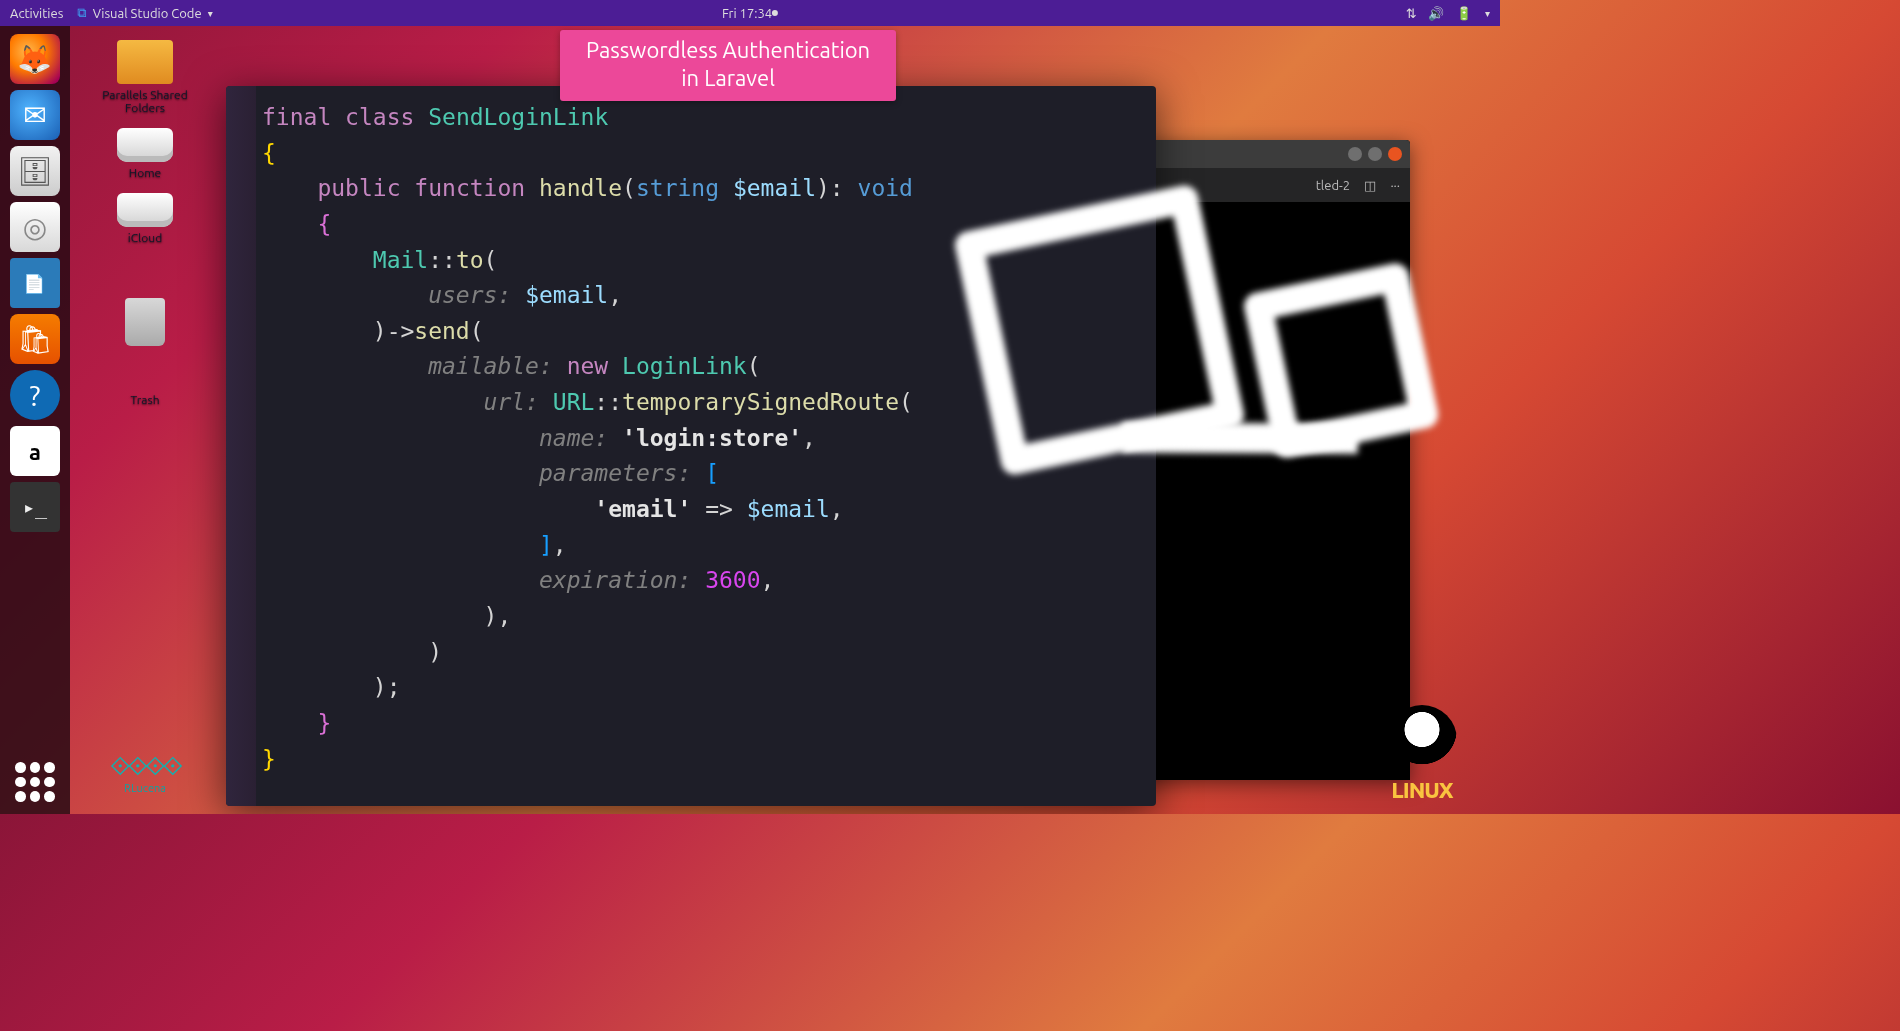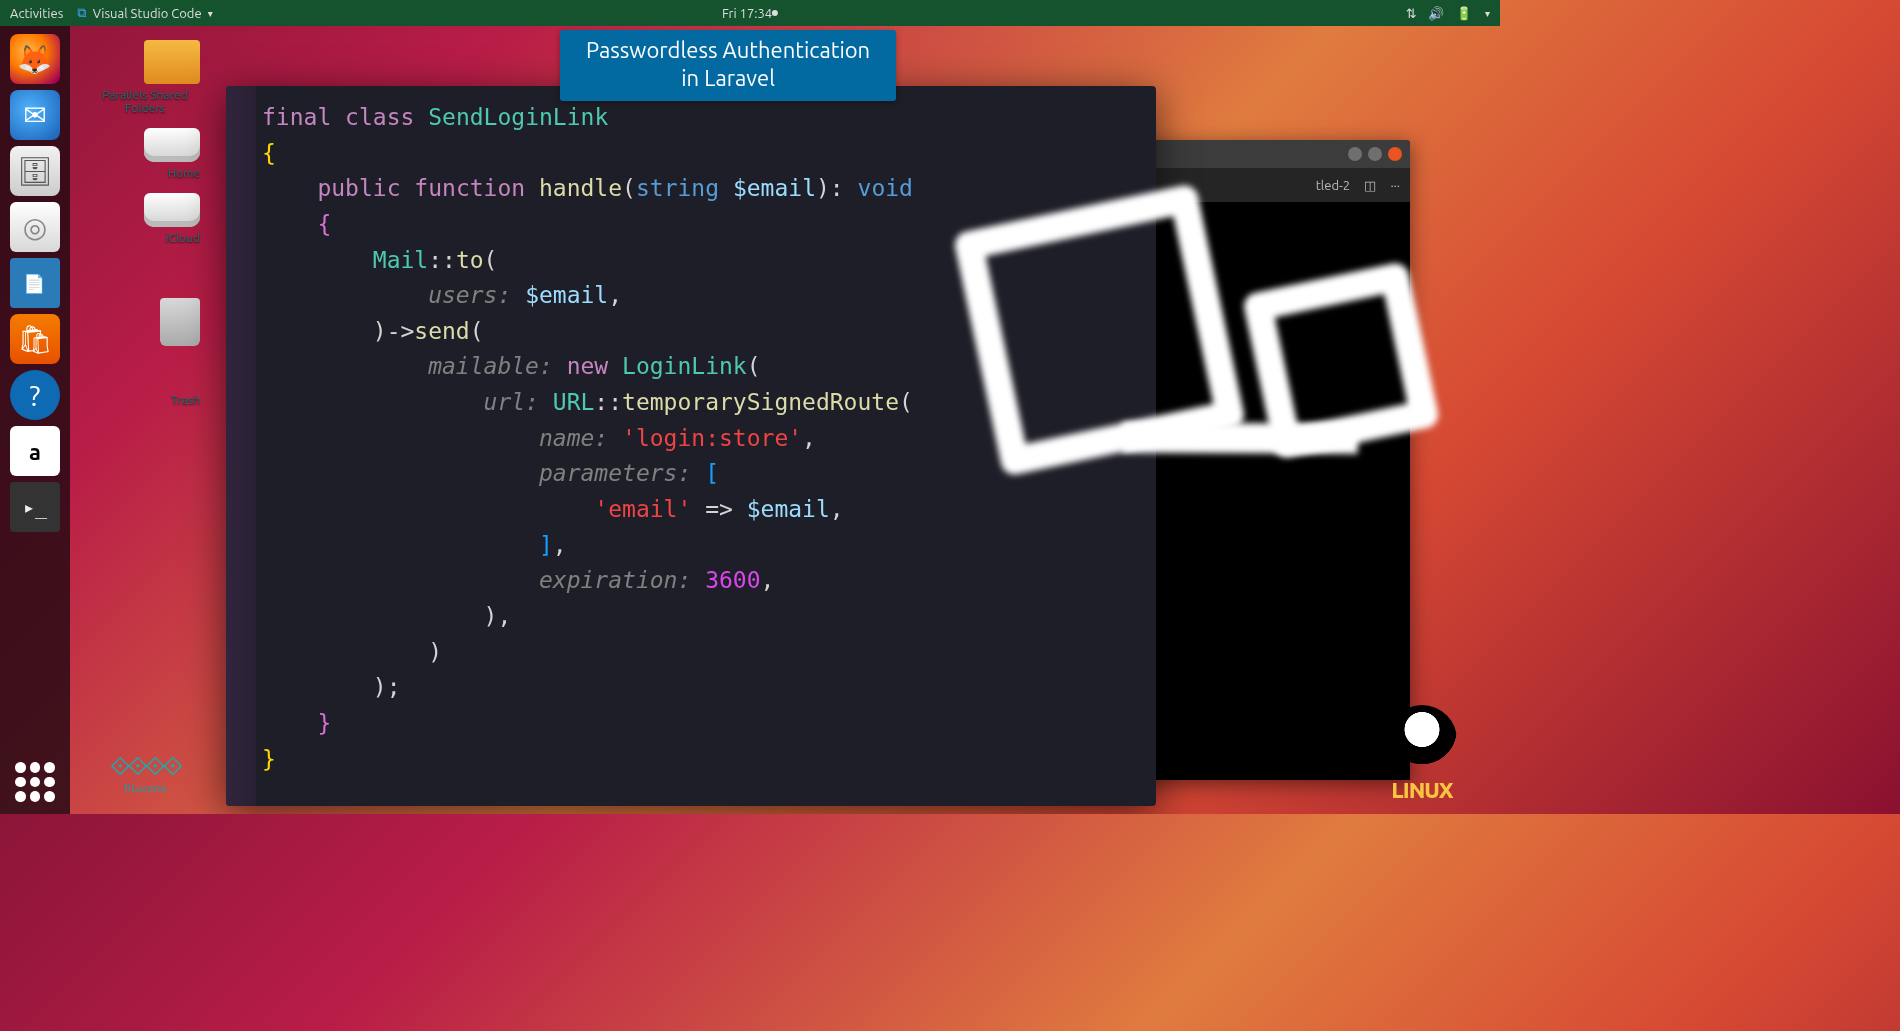--- a/index.html
+++ b/index.html
@@ -6,21 +6,21 @@
 body {
   width: 1500px;
   height: 814px;
   font-family: Ubuntu, 'Segoe UI', sans-serif;
   background: linear-gradient(135deg, #8b1538 0%, #b91d47 20%, #e07b3f 50%, #d64933 70%, #8a1030 100%);
   overflow: hidden;
   position: relative;
 }
 .topbar {
   height: 26px;
-  background: #14532d;
+  background: #4c1d95;
   display: flex;
   align-items: center;
   color: #ddd;
   font-size: 13px;
   padding: 0 10px;
   position: relative;
 }
 .topbar-left { display: flex; align-items: center; gap: 14px; }
 .topbar-left .app { display: flex; align-items: center; gap: 6px; }
 .topbar-center { position: absolute; left: 50%; transform: translateX(-50%); display: flex; align-items: center; gap: 0; }
@@ -77,24 +77,24 @@
   left: 90px;
   top: 40px;
   display: flex;
   flex-direction: column;
   gap: 14px;
   align-items: center;
 }
 .desktop-icon {
   display: flex;
   flex-direction: column;
-  align-items: flex-end;
+  align-items: center;
   width: 110px;
   cursor: pointer;
-  color: #0f766e;
+  color: #0f172a;
   font-size: 12px;
   text-align: center;
   text-shadow: 0 1px 2px rgba(0,0,0,0.8);
 }
 .desktop-icon .ico {
   width: 56px;
   height: 44px;
   background: linear-gradient(#f5b942, #e08b20);
   border-radius: 4px;
   margin-bottom: 4px;
@@ -108,21 +108,21 @@
 .desktop-icon .ico.trash {
   width: 40px;
   height: 48px;
   background: linear-gradient(#d8d8d8, #aaa);
   border-radius: 4px 4px 6px 6px;
 }
 .banner {
   position: absolute;
   left: 560px;
   top: 30px;
-  background: #0369a1;
+  background: #ec4899;
   color: #fff;
   font-size: 22px;
   text-align: center;
   padding: 6px 26px 10px 26px;
   border-radius: 3px;
   line-height: 1.25;
   font-weight: 400;
   box-shadow: 0 2px 6px rgba(0,0,0,0.3);
 }
 .code-window {
@@ -148,21 +148,21 @@
   bottom: 0;
   width: 30px;
   background: linear-gradient(90deg, #30253d, #2a2033);
 }
 .kw1 { color: #c586c0; } 
 .kw2 { color: #569cd6; margin-top: 30px; } 
 .type { color: #4ec9b0; } 
 .fn { color: #dcdcaa; } 
 .var { color: #9cdcfe; } 
 .param { color: #808080; font-style: italic; } 
-.str { color: #ef4444; } 
+.str { color: #e5e5e5; font-weight: bold; } 
 .num { color: #d946ef; } 
 .punct { color: #d4d4d4; }
 .brace { color: #ffd700; }
 .brace2 { color: #da70d6; }
 .brace3 { color: #179fff; }
 pre { white-space: pre; }
 .vscode-back {
   position: absolute;
   left: 1020px;
   top: 140px;

